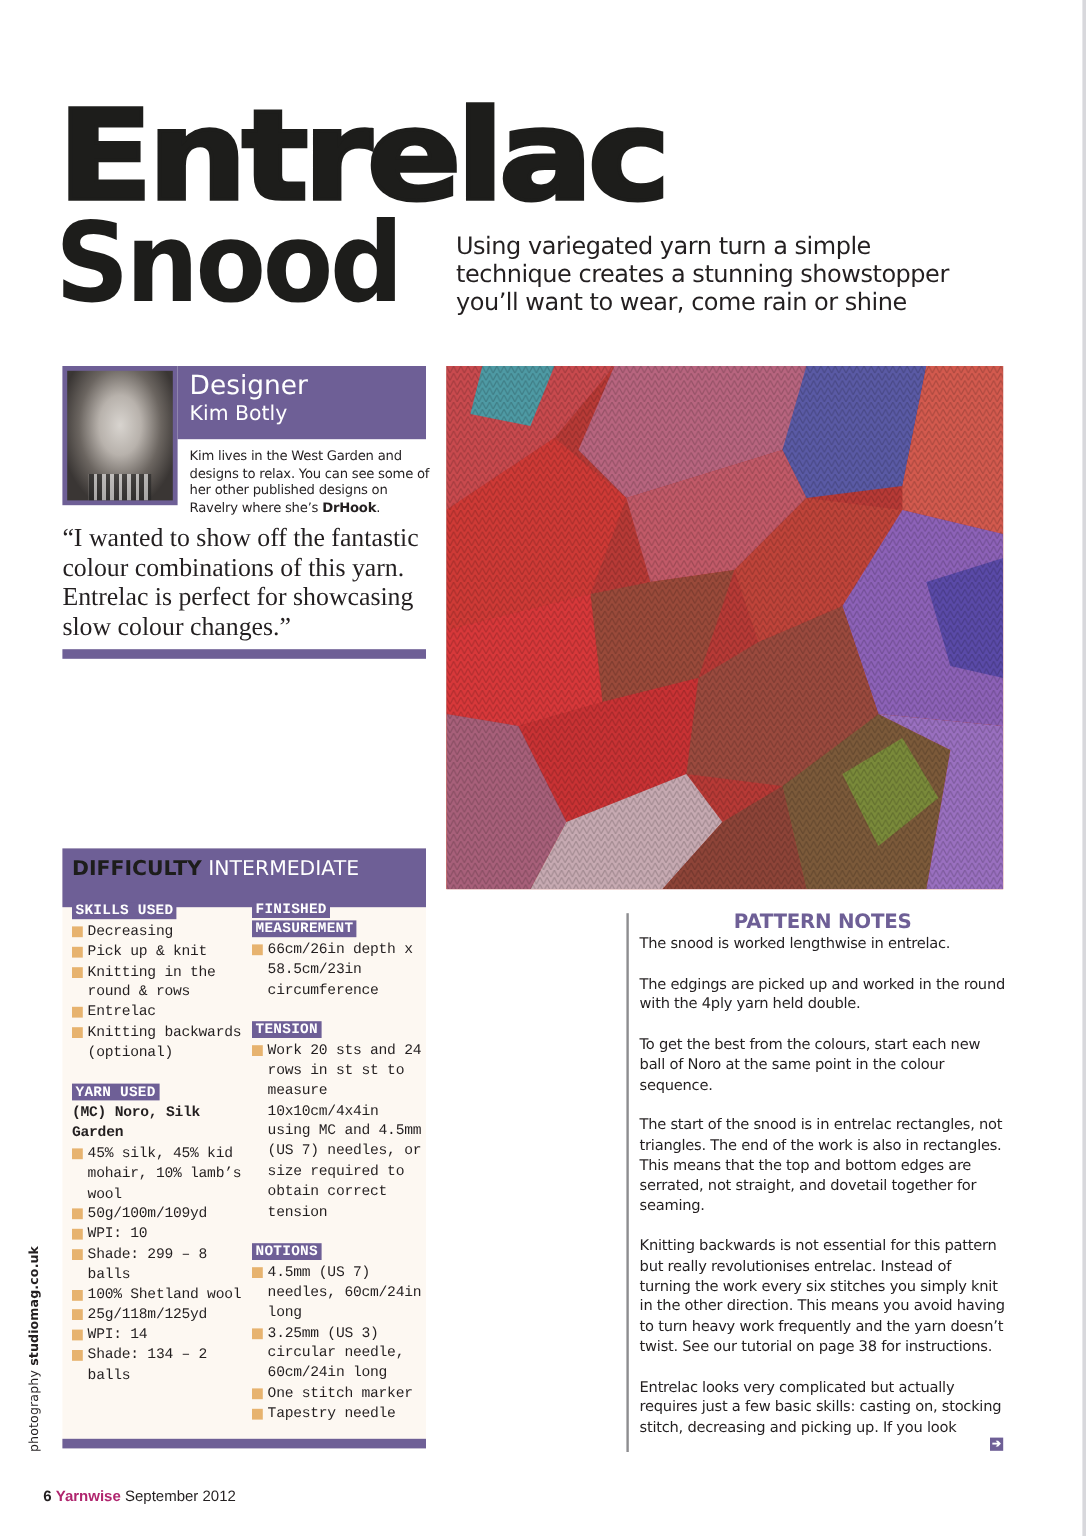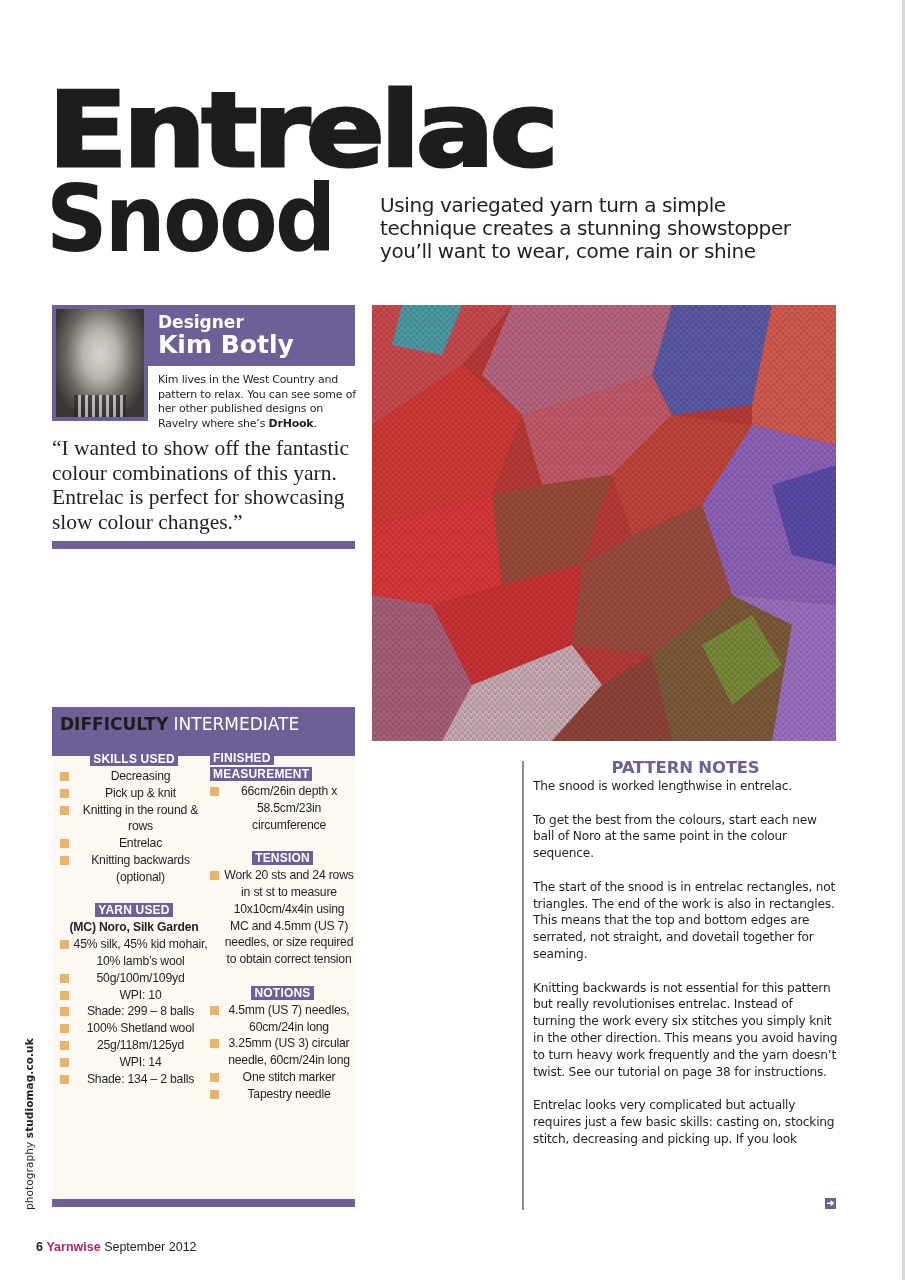--- a/index.html
+++ b/index.html
@@ -11,38 +11,38 @@
   
   .title-1 { position: absolute; left: 48px; top: 78px; font-family: "DejaVu Sans", sans-serif; font-weight: 900; font-size: 104px; letter-spacing: -4px; line-height: 1; color: #1d1d1b; transform: scaleX(1.12); transform-origin: left top; -webkit-text-stroke: 3px #1d1d1b; }
   .title-2 { position: absolute; left: 46px; top: 174px; font-family: "DejaVu Sans", sans-serif; font-weight: 700; font-size: 92px; letter-spacing: -3px; line-height: 1; color: #1d1d1b; transform: scaleX(0.93); transform-origin: left top; }
   .standfirst { position: absolute; left: 380px; top: 194px; width: 420px; font-family: "DejaVu Sans", sans-serif; font-size: 20px; line-height: 23px; color: #231f20; letter-spacing: -0.4px; }
 
   
   .designer-photo { position: absolute; left: 52px; top: 305px; width: 96px; height: 116px; background: #6e5f96; padding: 4px; }
   .designer-photo .face { width: 100%; height: 100%; background: radial-gradient(ellipse at 50% 42%, #d8d4cf 0%, #b8b2ac 28%, #6b6560 55%, #3a3634 80%); position: relative; overflow: hidden; }
   .designer-photo .face::after { content: ""; position: absolute; left: 20%; bottom: 0; width: 60%; height: 20%; background: repeating-linear-gradient(90deg, #222 0 4px, #eee 4px 7px); opacity: .6; }
   .designer-head { position: absolute; left: 148px; top: 305px; width: 207px; height: 61px; background: #6e5f96; color: #fff; padding: 6px 10px; }
-  .designer-head .lbl { font-family: "DejaVu Sans", sans-serif; font-size: 17px; line-height: 22px; font-weight: 700; }
-  .designer-head .name { font-family: "DejaVu Sans", sans-serif; font-size: 25px; line-height: 24px; font-weight: 700; }
+  .designer-head .lbl { font-family: "DejaVu Sans", sans-serif; font-size: 22px; line-height: 22px; font-weight: 400; }
+  .designer-head .name { font-family: "DejaVu Sans", sans-serif; font-size: 17px; line-height: 24px; font-weight: 400; }
   .designer-bio { position: absolute; left: 158px; top: 373px; width: 200px; font-family: "DejaVu Sans", sans-serif; font-size: 11px; line-height: 14.5px; color: #231f20; letter-spacing: -0.2px; }
   .designer-bio b { font-weight: 700; }
 
   .quote { position: absolute; left: 52px; top: 436px; width: 310px; font-family: "Liberation Serif", serif; font-size: 21.5px; line-height: 24.5px; color: #231f20; }
   .quote-rule { position: absolute; left: 52px; top: 541px; width: 303px; height: 8px; background: #6e5f96; }
 
   
   .photo { position: absolute; left: 372px; top: 305px; width: 464px; height: 436px; overflow: hidden; background: #b63a34; }
 
   
   .info-box { position: absolute; left: 52px; top: 707px; width: 303px; height: 500px; background: #fdf8f2; }
   .info-head { position: absolute; left: 0; top: 0; width: 303px; height: 49px; background: #6e5f96; padding: 6px 8px; font-family: "DejaVu Sans", sans-serif; font-size: 17px; line-height: 22px; color: #fff; }
   .info-head .strong { font-weight: 700; color: #1d1d1b; }
   .info-bottom { position: absolute; left: 52px; top: 1199px; width: 303px; height: 8px; background: #6e5f96; }
 
-  .col { position: absolute; font-family: Liberation Sans, sans-serif; font-size: 12.2px; line-height: 16.8px; color: #231f20; letter-spacing: -0.2px; text-align: center; }
+  .col { position: absolute; font-family: Liberation Mono, monospace; font-size: 12.2px; line-height: 16.8px; color: #231f20; letter-spacing: -0.2px; }
   .col-left { left: 60px; top: 751px; width: 148px; }
   .col-right { left: 210px; top: 751px; width: 145px; }
   .tag { display: inline-block; background: #6e5f96; color: #fff; font-weight: 700; font-size: 12px; line-height: 14px; padding: 0 3px; margin: 1px 0 2px; letter-spacing: 0.2px; }
   .tag-stack .tag { display: table; margin: 0 0 2px; }
   .item { position: relative; padding-left: 13px; }
   .item .sq { position: absolute; left: 0; top: 4px; width: 9px; height: 9px; background: #e7b36f; }
   .bold-line { font-weight: 700; }
   .gap { height: 16.8px; }
 
   .credit { position: absolute; left: 23px; top: 1210px; transform: rotate(-90deg); transform-origin: left top; font-family: "DejaVu Sans", sans-serif; font-size: 10.5px; color: #231f20; white-space: nowrap; letter-spacing: 0.1px; }
@@ -68,21 +68,21 @@
 <h1 class="title-2">Snood</h1>
 <p class="standfirst">Using variegated yarn turn a simple technique creates a stunning showstopper you’ll want to wear, come rain or shine</p>
 
 <div class="designer-photo">
   <div class="face"></div>
 </div>
 <div class="designer-head">
   <div class="lbl">Designer</div>
   <div class="name">Kim Botly</div>
 </div>
-<p class="designer-bio"><span>Kim lives in the West Country and pattern to relax. You can see some of her other published designs on Ravelry where she’s </span><b>DrHook</b><span>.</span></p>
+<p class="designer-bio"><span>Kim lives in the West Garden and designs to relax. You can see some of her other published designs on Ravelry where she’s </span><b>DrHook</b><span>.</span></p>
 <p class="quote">“I wanted to show off the fantastic colour combinations of this yarn. Entrelac is perfect for showcasing slow colour changes.”</p>
 <div class="quote-rule"></div>
 
 <div class="photo" title="Close-up of entrelac knitted snood in variegated red, pink, purple and green yarn">
   <svg width="464" height="436" viewBox="0 0 464 436">
     <defs>
       <pattern id="knit" width="6" height="6" patternUnits="userSpaceOnUse">
         <path d="M0 0 L3 6 L6 0" fill="none" stroke="rgba(0,0,0,0.18)" stroke-width="1"></path>
       </pattern>
     </defs>
@@ -155,20 +155,21 @@
   <div class="item"><span class="sq"></span><span>One stitch marker</span></div>
   <div class="item"><span class="sq"></span><span>Tapestry needle</span></div>
 </div>
 
 <div class="credit"><span>photography </span><b>studiomag.co.uk</b></div>
 
 <div class="notes-rule"></div>
 <div class="notes">
   <h3>PATTERN NOTES</h3>
   <p>The snood is worked lengthwise in entrelac.</p>
+  <p>The edgings are picked up and worked in the round with the 4ply yarn held double.</p>
   <p>To get the best from the colours, start each new ball of Noro at the same point in the colour sequence.</p>
   <p>The start of the snood is in entrelac rectangles, not triangles. The end of the work is also in rectangles. This means that the top and bottom edges are serrated, not straight, and dovetail together for seaming.</p>
   <p>Knitting backwards is not essential for this pattern but really revolutionises entrelac. Instead of turning the work every six stitches you simply knit in the other direction. This means you avoid having to turn heavy work frequently and the yarn doesn’t twist. See our tutorial on page 38 for instructions.</p>
   <p>Entrelac looks very complicated but actually requires just a few basic skills: casting on, stocking stitch, decreasing and picking up. If you look</p>
 </div>
 <div class="next-arrow">➔</div>
 
 <div class="folio">
   <span class="num">6</span>
   <span class="brand">Yarnwise</span>

